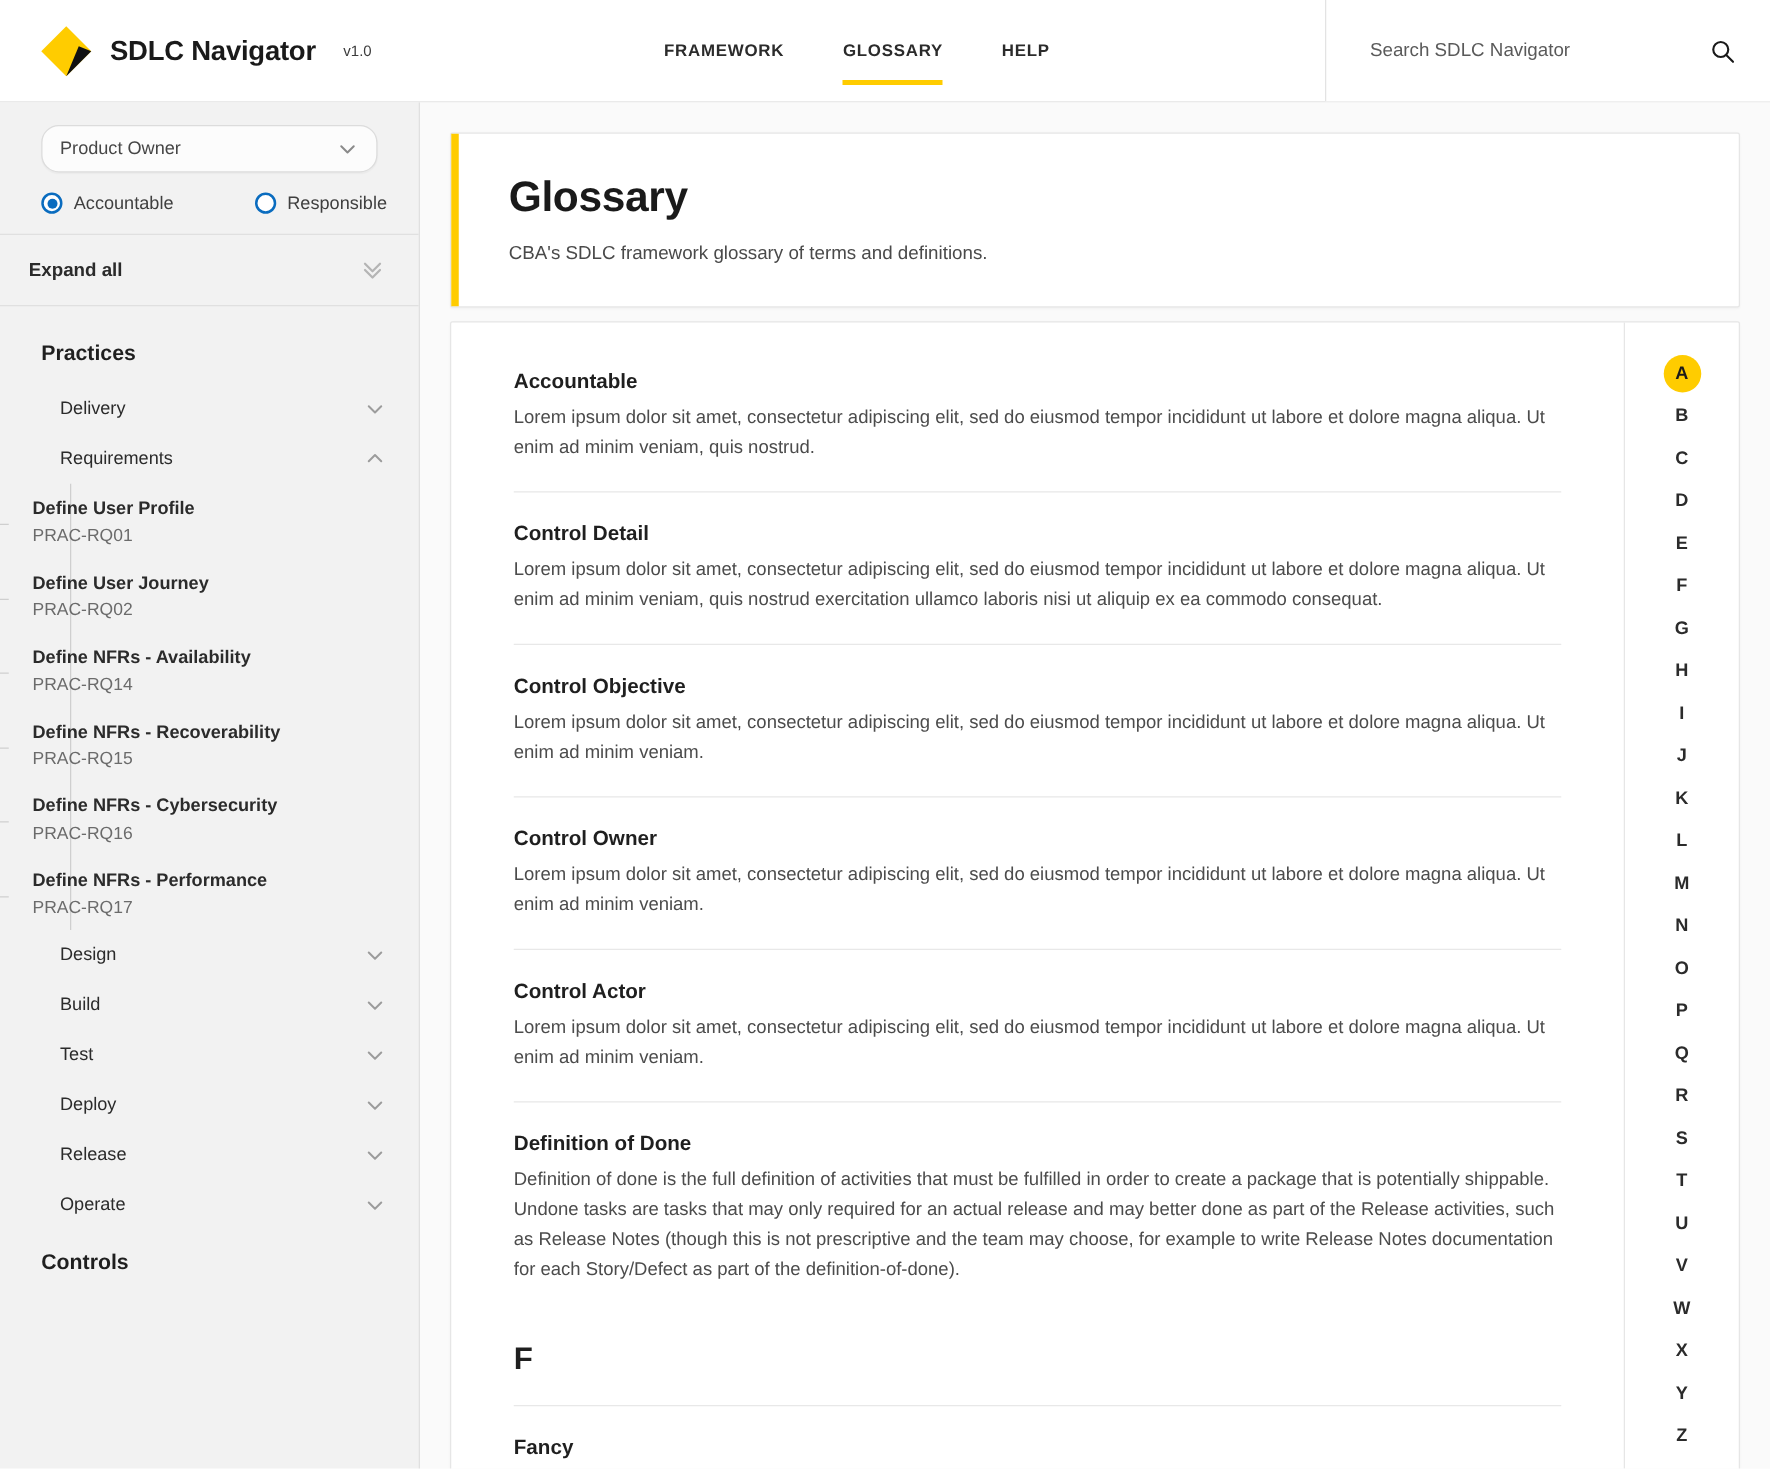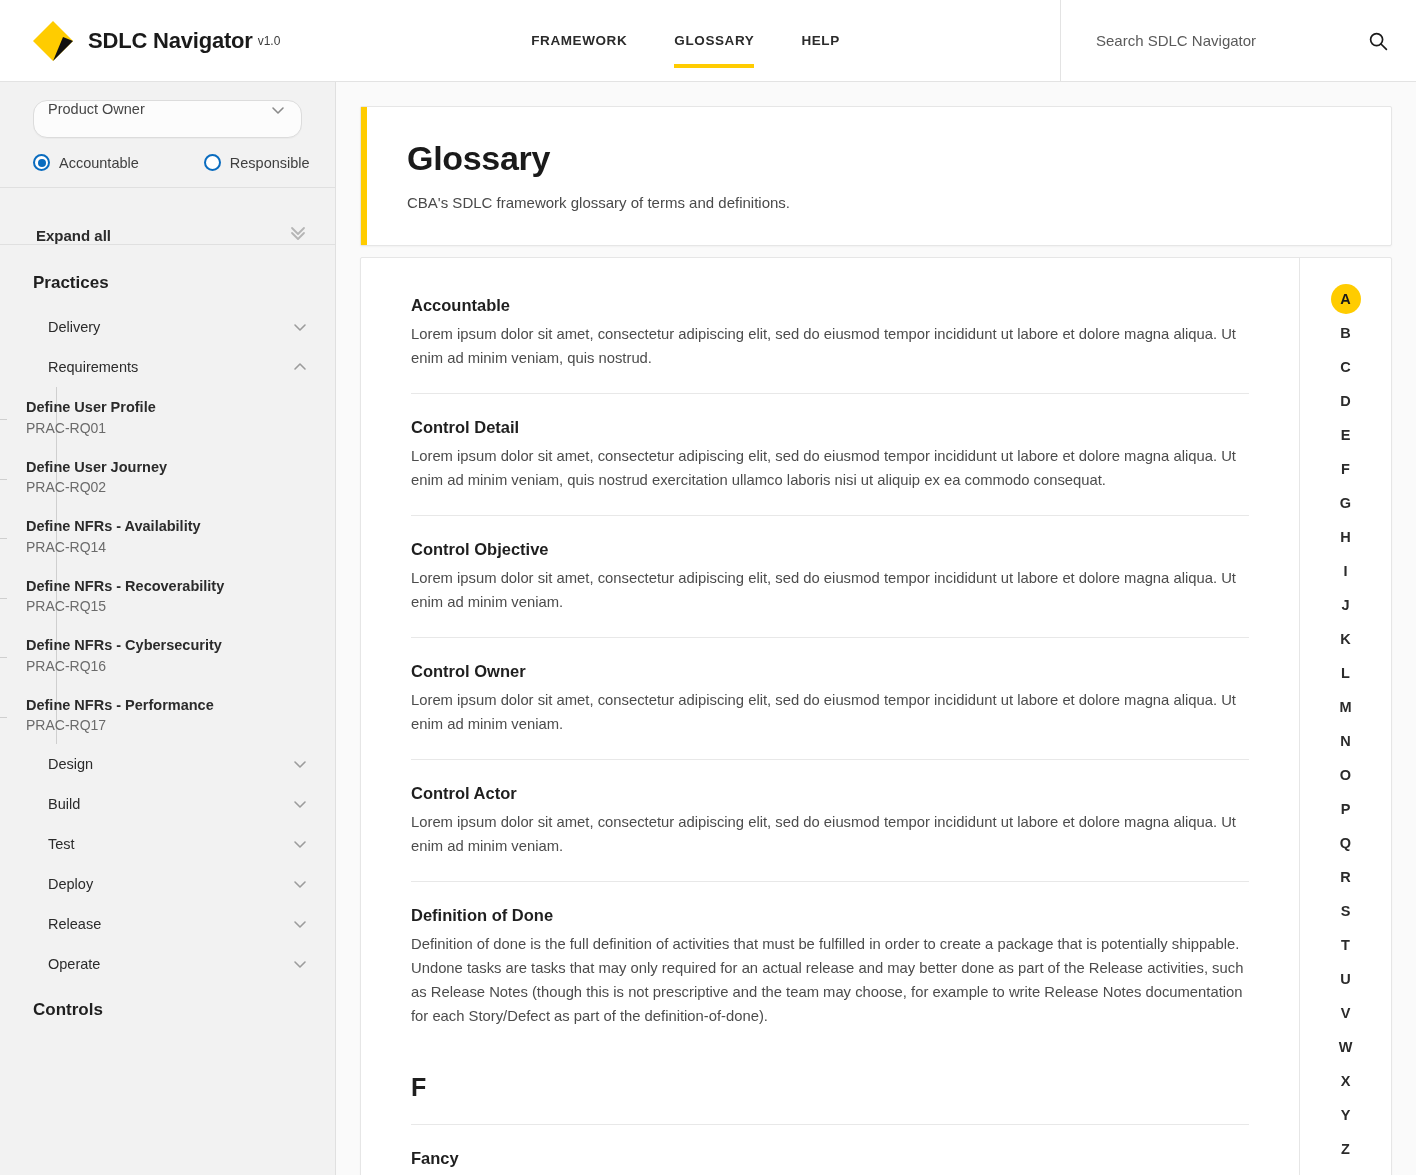--- a/index.html
+++ b/index.html
@@ -20,21 +20,21 @@
   }
   .brand { display: flex; align-items: center; padding-left: 30px; width: 330px; flex: none; }
   .logo-diamond {
     position: relative; width: 46px; height: 46px; flex: none; margin-right: 12px;
   }
   .logo-diamond svg { display:block; }
   .brand-title {
     font-size: 22px; font-weight: 700; color: #1a1a1a; letter-spacing: -0.2px;
     white-space: nowrap;
   }
-  .brand-version { font-size: 12px; font-weight: 400; color: #3c3c3c; margin-left: 5px; }
+  .brand-version { font-size: 12px; font-weight: 400; color: #3c3c3c; margin-left: 22px; }
 
   .mainnav { display: flex; align-items: stretch; flex: 1; padding-left: 28px; justify-content: center; }
   .navitem {
     position: relative; display: flex; align-items: center;
     padding: 0 0 0 0; margin-right: 47px;
     font-size: 13.5px; font-weight: 700; letter-spacing: 0.6px;
     color: #2b2b2b; cursor: pointer;
   }
   .navitem.active::after {
     content: ""; position: absolute; left: 0; right: 0; bottom: 13px;
@@ -54,43 +54,43 @@
 
   
   .sidebar {
     position: absolute; top: 82px; left: 0; width: 336px; height: 1093px;
     background: #f2f2f2; border-right: 1px solid #e0e0e0; overflow: hidden;
   }
   .sb-top { padding: 18px 33px 0 33px; }
   .select-wrap {
     position: relative; height: 38px; background: #fcfcfc;
     border: 1px solid #dcdcdc; border-radius: 14px;
-    display: flex; padding: 0 14px;
+    display: flex; align-items: center; padding: 0 14px;
     box-shadow: 0 1px 1px rgba(0,0,0,0.03);
   }
   .select-wrap .sel-value { font-size: 14.5px; color: #464646; flex: 1; }
   .select-wrap .chev { color: #8a8a8a; display: flex; }
 
   .radios { display: flex; align-items: center; margin-top: 16px; margin-bottom: 16px; }
   .radio { display: flex; align-items: center; cursor: pointer; }
   .radio + .radio { margin-left: 65px; text-align: right; }
   .rdot {
     width: 17px; height: 17px; border-radius: 50%;
     border: 2px solid #0a6cbf; background: #fff;
     display: flex; align-items: center; justify-content: center; flex: none;
   }
   .rdot i { display: none; width: 8px; height: 8px; border-radius: 50%; background: #0a6cbf; }
   .radio.checked .rdot i { display: block; }
   .radio .rlabel { font-size: 14.5px; color: #3f3f3f; margin-left: 9px; }
 
   .sb-divider { height: 1px; background: #e0e0e0; }
 
   .expand-all {
-    height: 56px; display: flex; align-items: flex-end;
-    padding: 0 26px 0 36px; cursor: pointer; gap: 21px;
+    height: 56px; display: flex; align-items: center;
+    padding: 0 26px 0 23px; cursor: pointer; gap: 21px;
   }
   .expand-all .ea-label { font-size: 15px; font-weight: 700; color: #2b2b2b; flex: 1; }
   .expand-all .ea-icon { color: #b5b5b5; display: flex; }
 
   .sb-sections { padding-top: 12px; }
   .sb-group-title {
     font-size: 17px; font-weight: 700; color: #1f1f1f;
     padding: 16px 33px 14px 33px;
   }
   .sb-cat {

